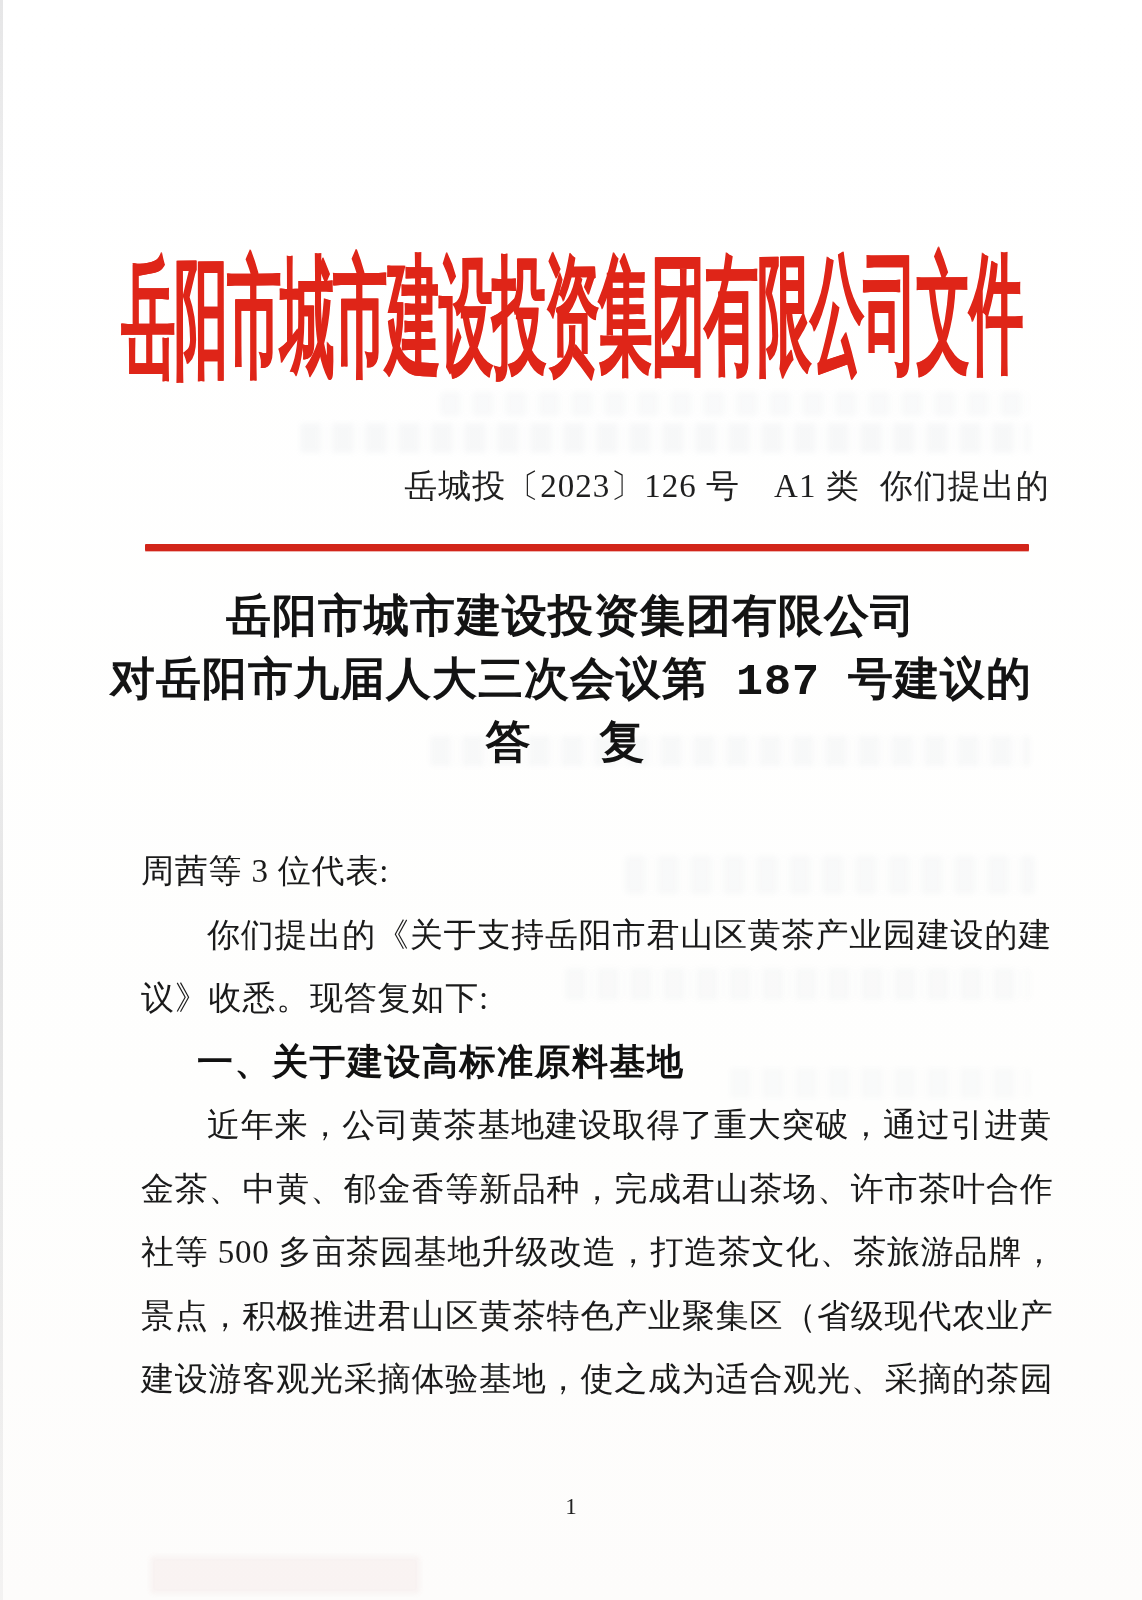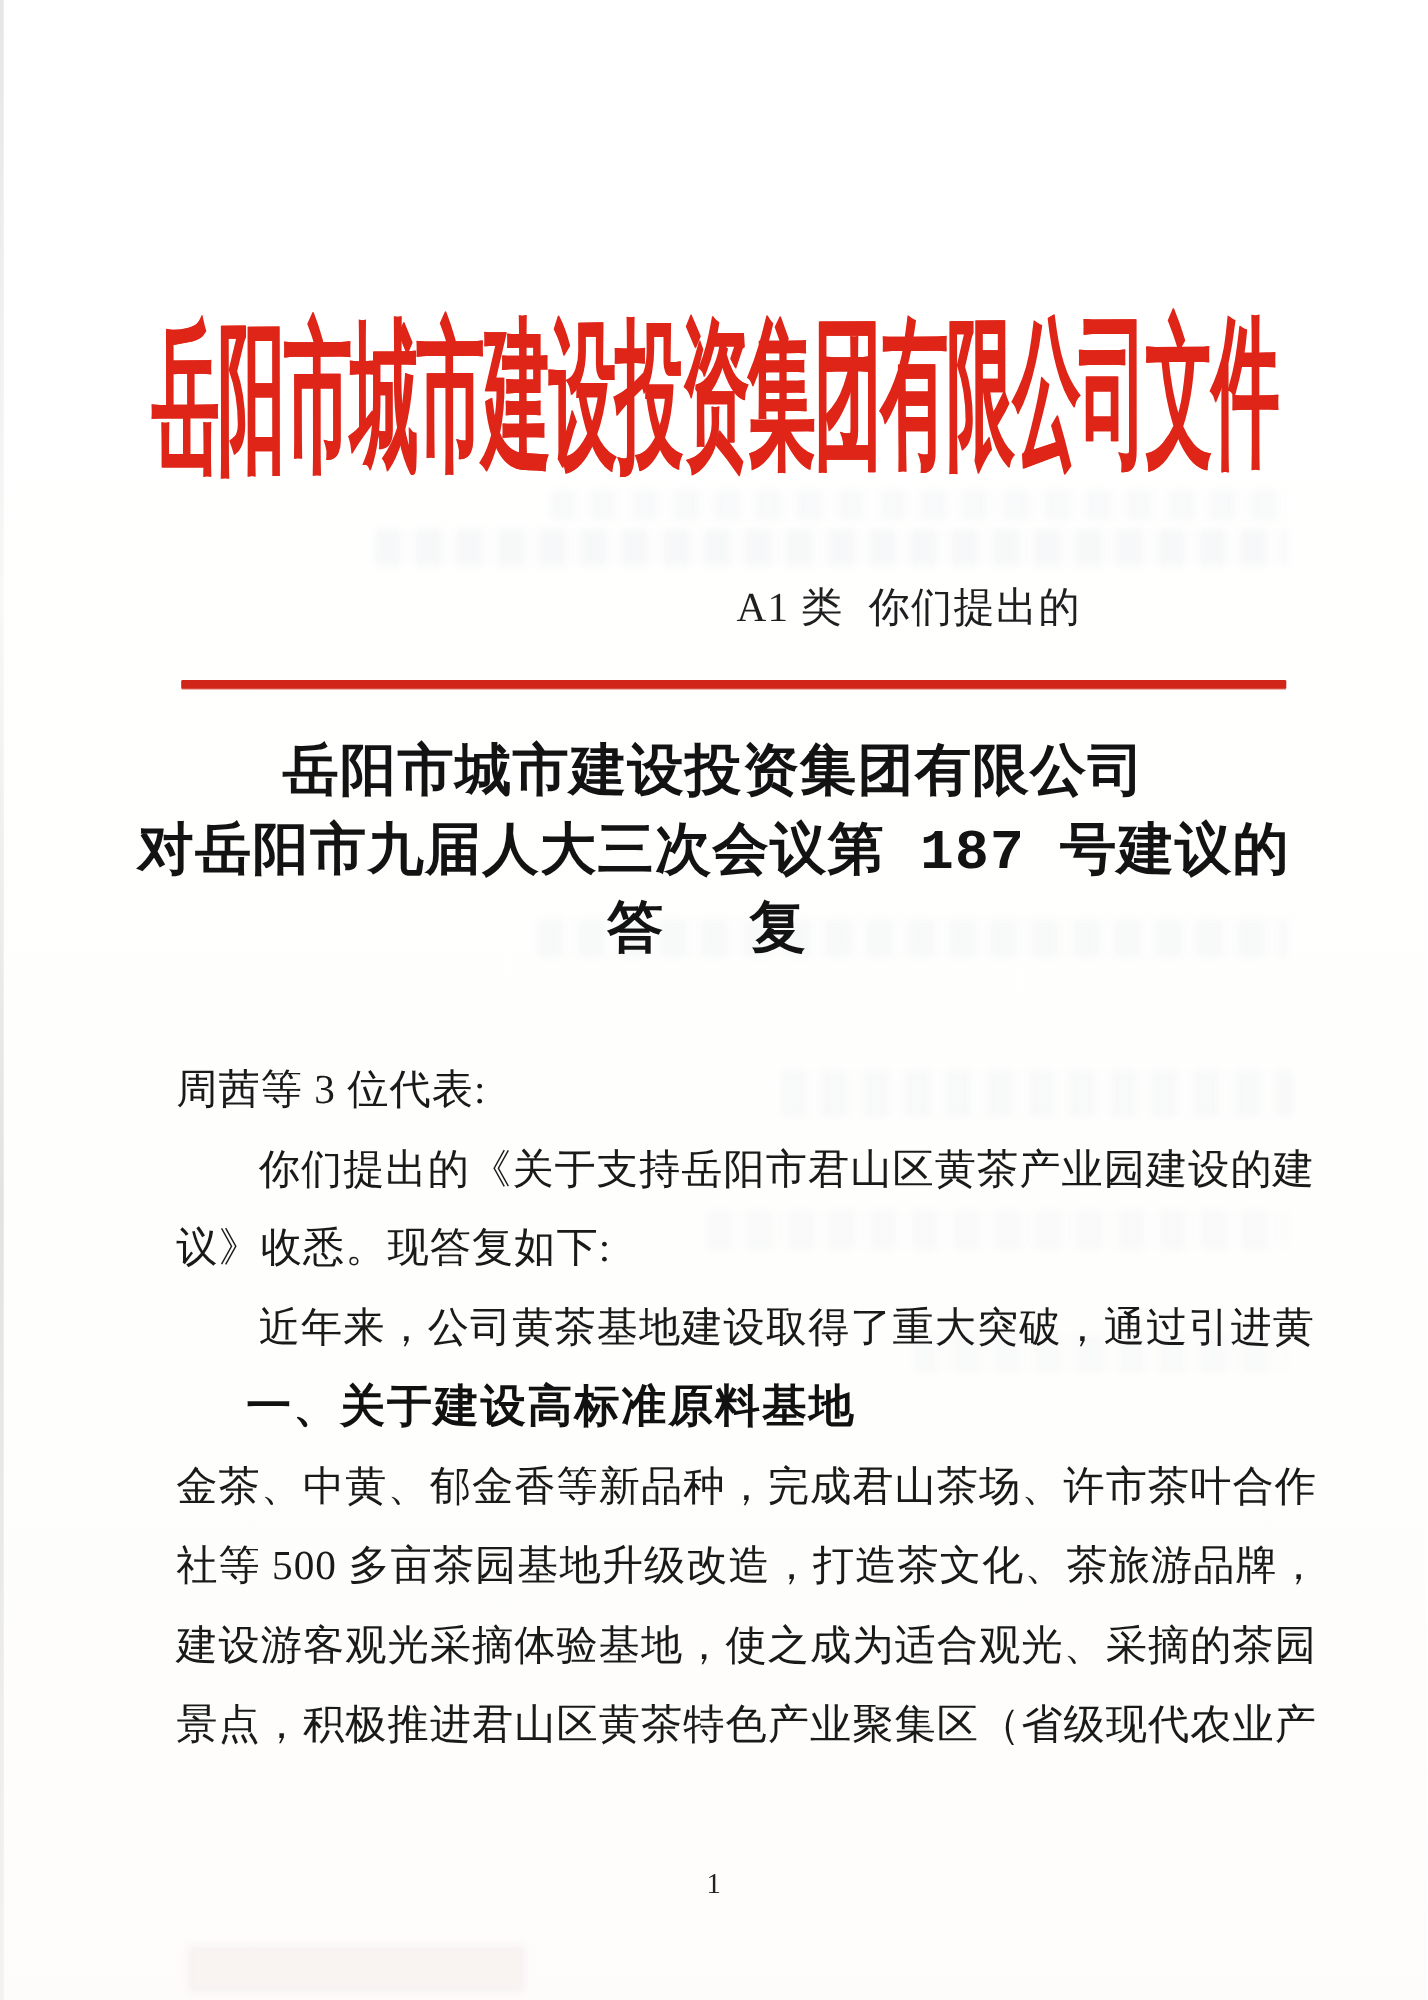--- a/index.html
+++ b/index.html
@@ -168,39 +168,40 @@
   <div class="ghost g4"></div>
   <div class="ghost g5"></div>
   <div class="ghost g6"></div>
   <div class="ghost g7"></div>
 
   <div class="letterhead">
     <span class="letterhead-inner">岳阳市城市建设投资集团有限公司文件</span>
   </div>
 
   <div class="docinfo">
+    <span>岳城投〔2023〕126 号</span>
     <span>A1 类</span>
     <span class="gap-small">你们提出的</span>
   </div>
 
   <div class="red-rule"></div>
 
   <div class="title-block">
     <div class="title-line">岳阳市城市建设投资集团有限公司</div>
     <div class="title-line">对岳阳市九届人大三次会议第 187 号建议的</div>
     <div class="title-line answer">答　复</div>
   </div>
 
   <div class="body-block">
     <div class="body-line">周茜等 3 位代表:</div>
     <div class="body-line indent">你们提出的《关于支持岳阳市君山区黄茶产业园建设的建</div>
     <div class="body-line">议》收悉。现答复如下:</div>
+    <div class="body-line heading">一、关于建设高标准原料基地</div>
     <div class="body-line indent">近年来，公司黄茶基地建设取得了重大突破，通过引进黄</div>
-    <div class="body-line heading">一、关于建设高标准原料基地</div>
     <div class="body-line">金茶、中黄、郁金香等新品种，完成君山茶场、许市茶叶合作</div>
     <div class="body-line">社等 500 多亩茶园基地升级改造，打造茶文化、茶旅游品牌，</div>
+    <div class="body-line">景点，积极推进君山区黄茶特色产业聚集区（省级现代农业产</div>
     <div class="body-line">建设游客观光采摘体验基地，使之成为适合观光、采摘的茶园</div>
-    <div class="body-line">景点，积极推进君山区黄茶特色产业聚集区（省级现代农业产</div>
   </div>
 
   <div class="page-number">1</div>
 
 </div>
 
 </body></html>

